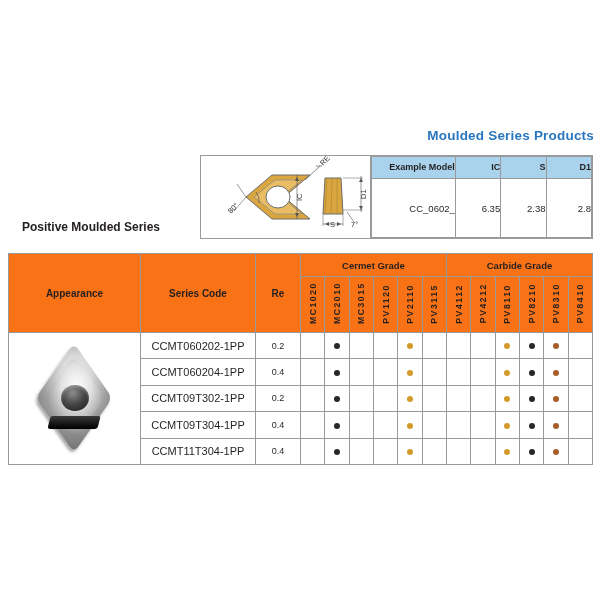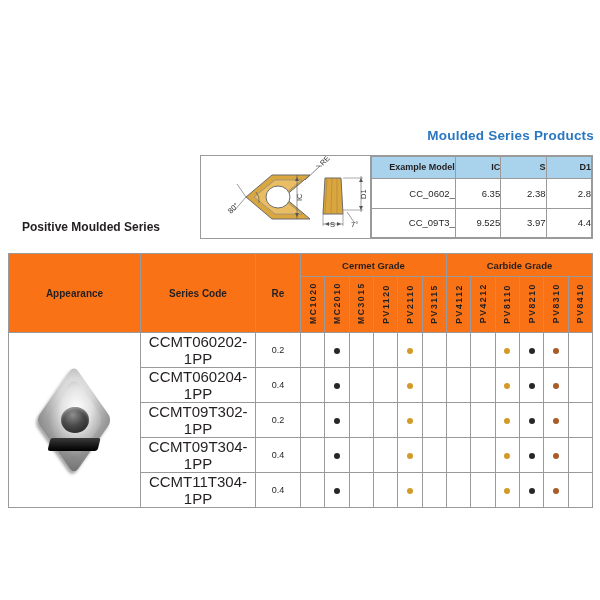--- a/index.html
+++ b/index.html
@@ -72,21 +72,21 @@
     letter-spacing:1.6px;
     white-space:nowrap;
   }
   .vert-head span{
     display:inline-block;
     writing-mode:vertical-rl;
     transform:rotate(180deg);
   }
   .corner-head{ font-size:10px; font-weight:bold; height:77px;}
   .body-row td{ height:25.4px; background:#fff;}
-  .cell-code{ font-size:15px; color:#3a3a3a; }
+  .cell-code{ font-size:11px; color:#3a3a3a; }
   .cell-re{ font-size:9px; color:#3a3a3a;margin-top:24px; }
   .cell-appearance{ background:#fff; }
   .dot{
     display:inline-block;
     width:6px;height:6px;border-radius:50%;
     vertical-align:middle;
   }
   
   #insert-photo{
     width:88px;height:78px;margin:0 auto;position:relative;
@@ -189,26 +189,20 @@
         <th class="c-num">S</th>
         <th class="c-num">D1</th>
       </tr>
     </thead>
     <tbody id="spec-body">
         <tr>
           <td class="c-model">CC_0602_</td>
           <td class="c-num">6.35</td>
           <td class="c-num">2.38</td>
           <td class="c-num">2.8</td>
-        </tr>
-        <tr>
-          <td class="c-model">CC_09T3_</td>
-          <td class="c-num">9.525</td>
-          <td class="c-num">3.97</td>
-          <td class="c-num">4.4</td>
         </tr>
       </tbody>
   </table>
 </div>
 
 <table id="grade-table">
   <thead>
     <tr>
       <th class="corner-head" rowspan="2" style="width:131px">Appearance</th>
       <th class="corner-head" rowspan="2" style="width:114px">Series Code</th>

